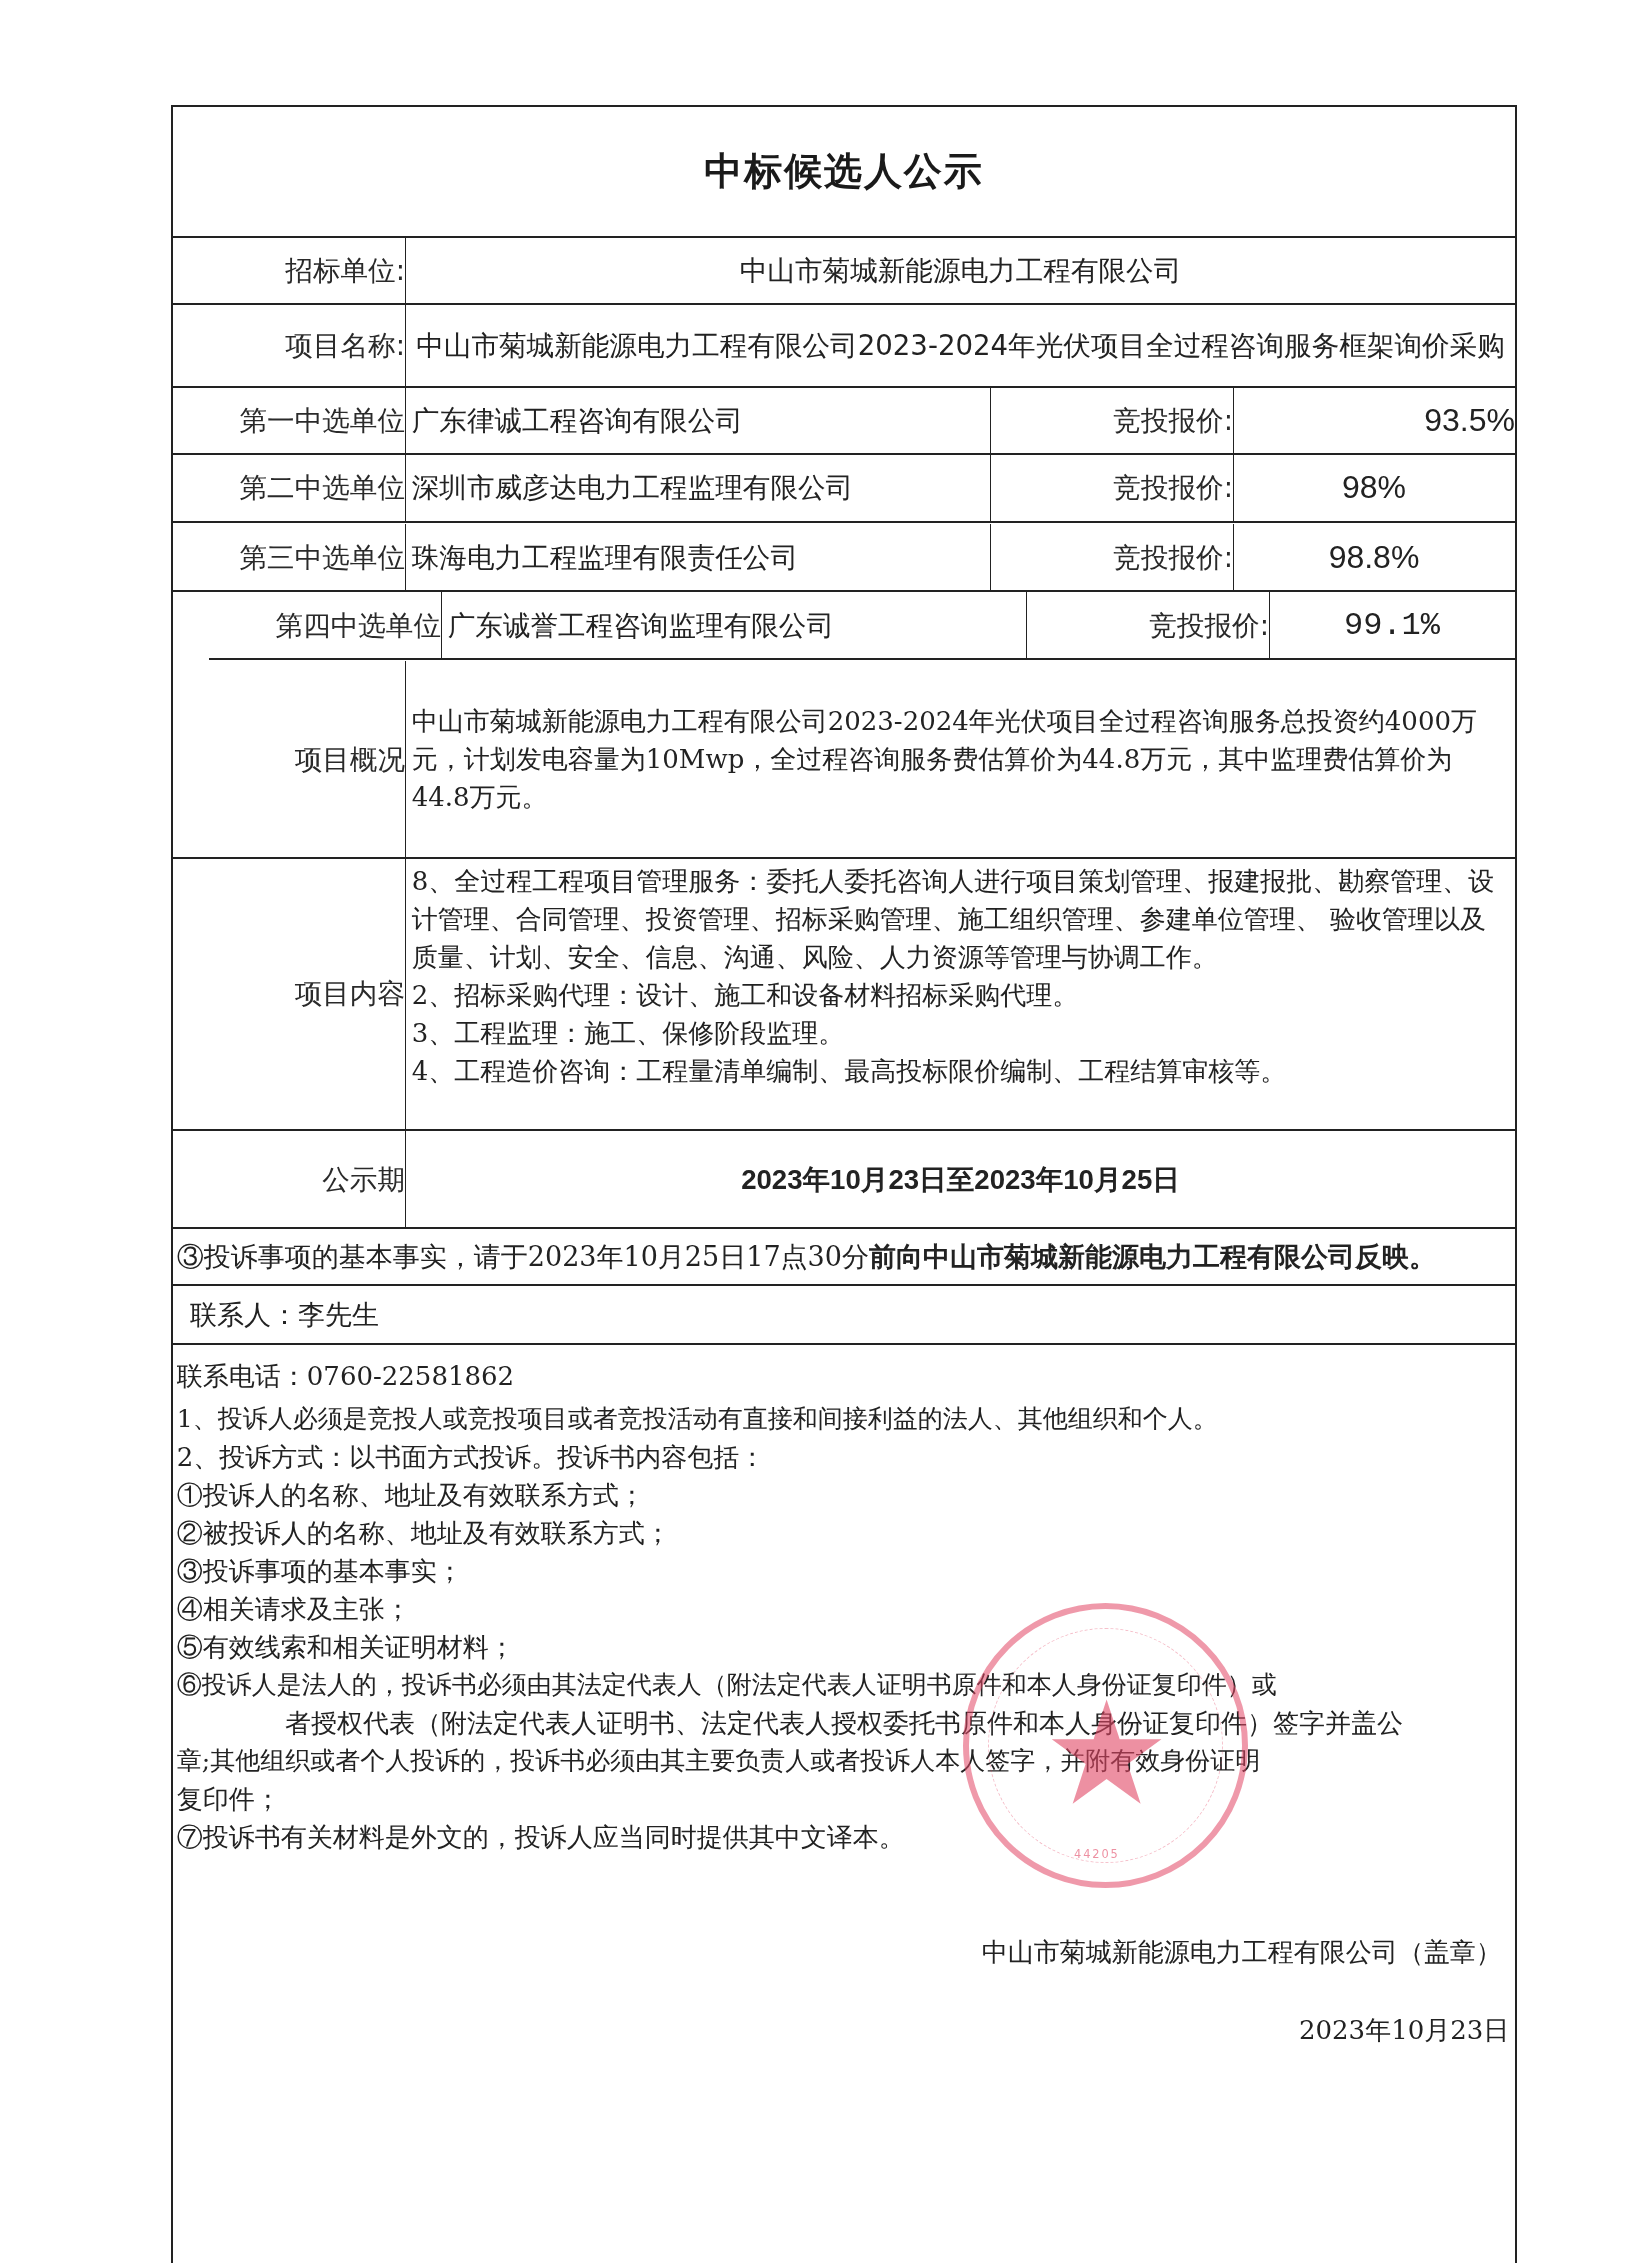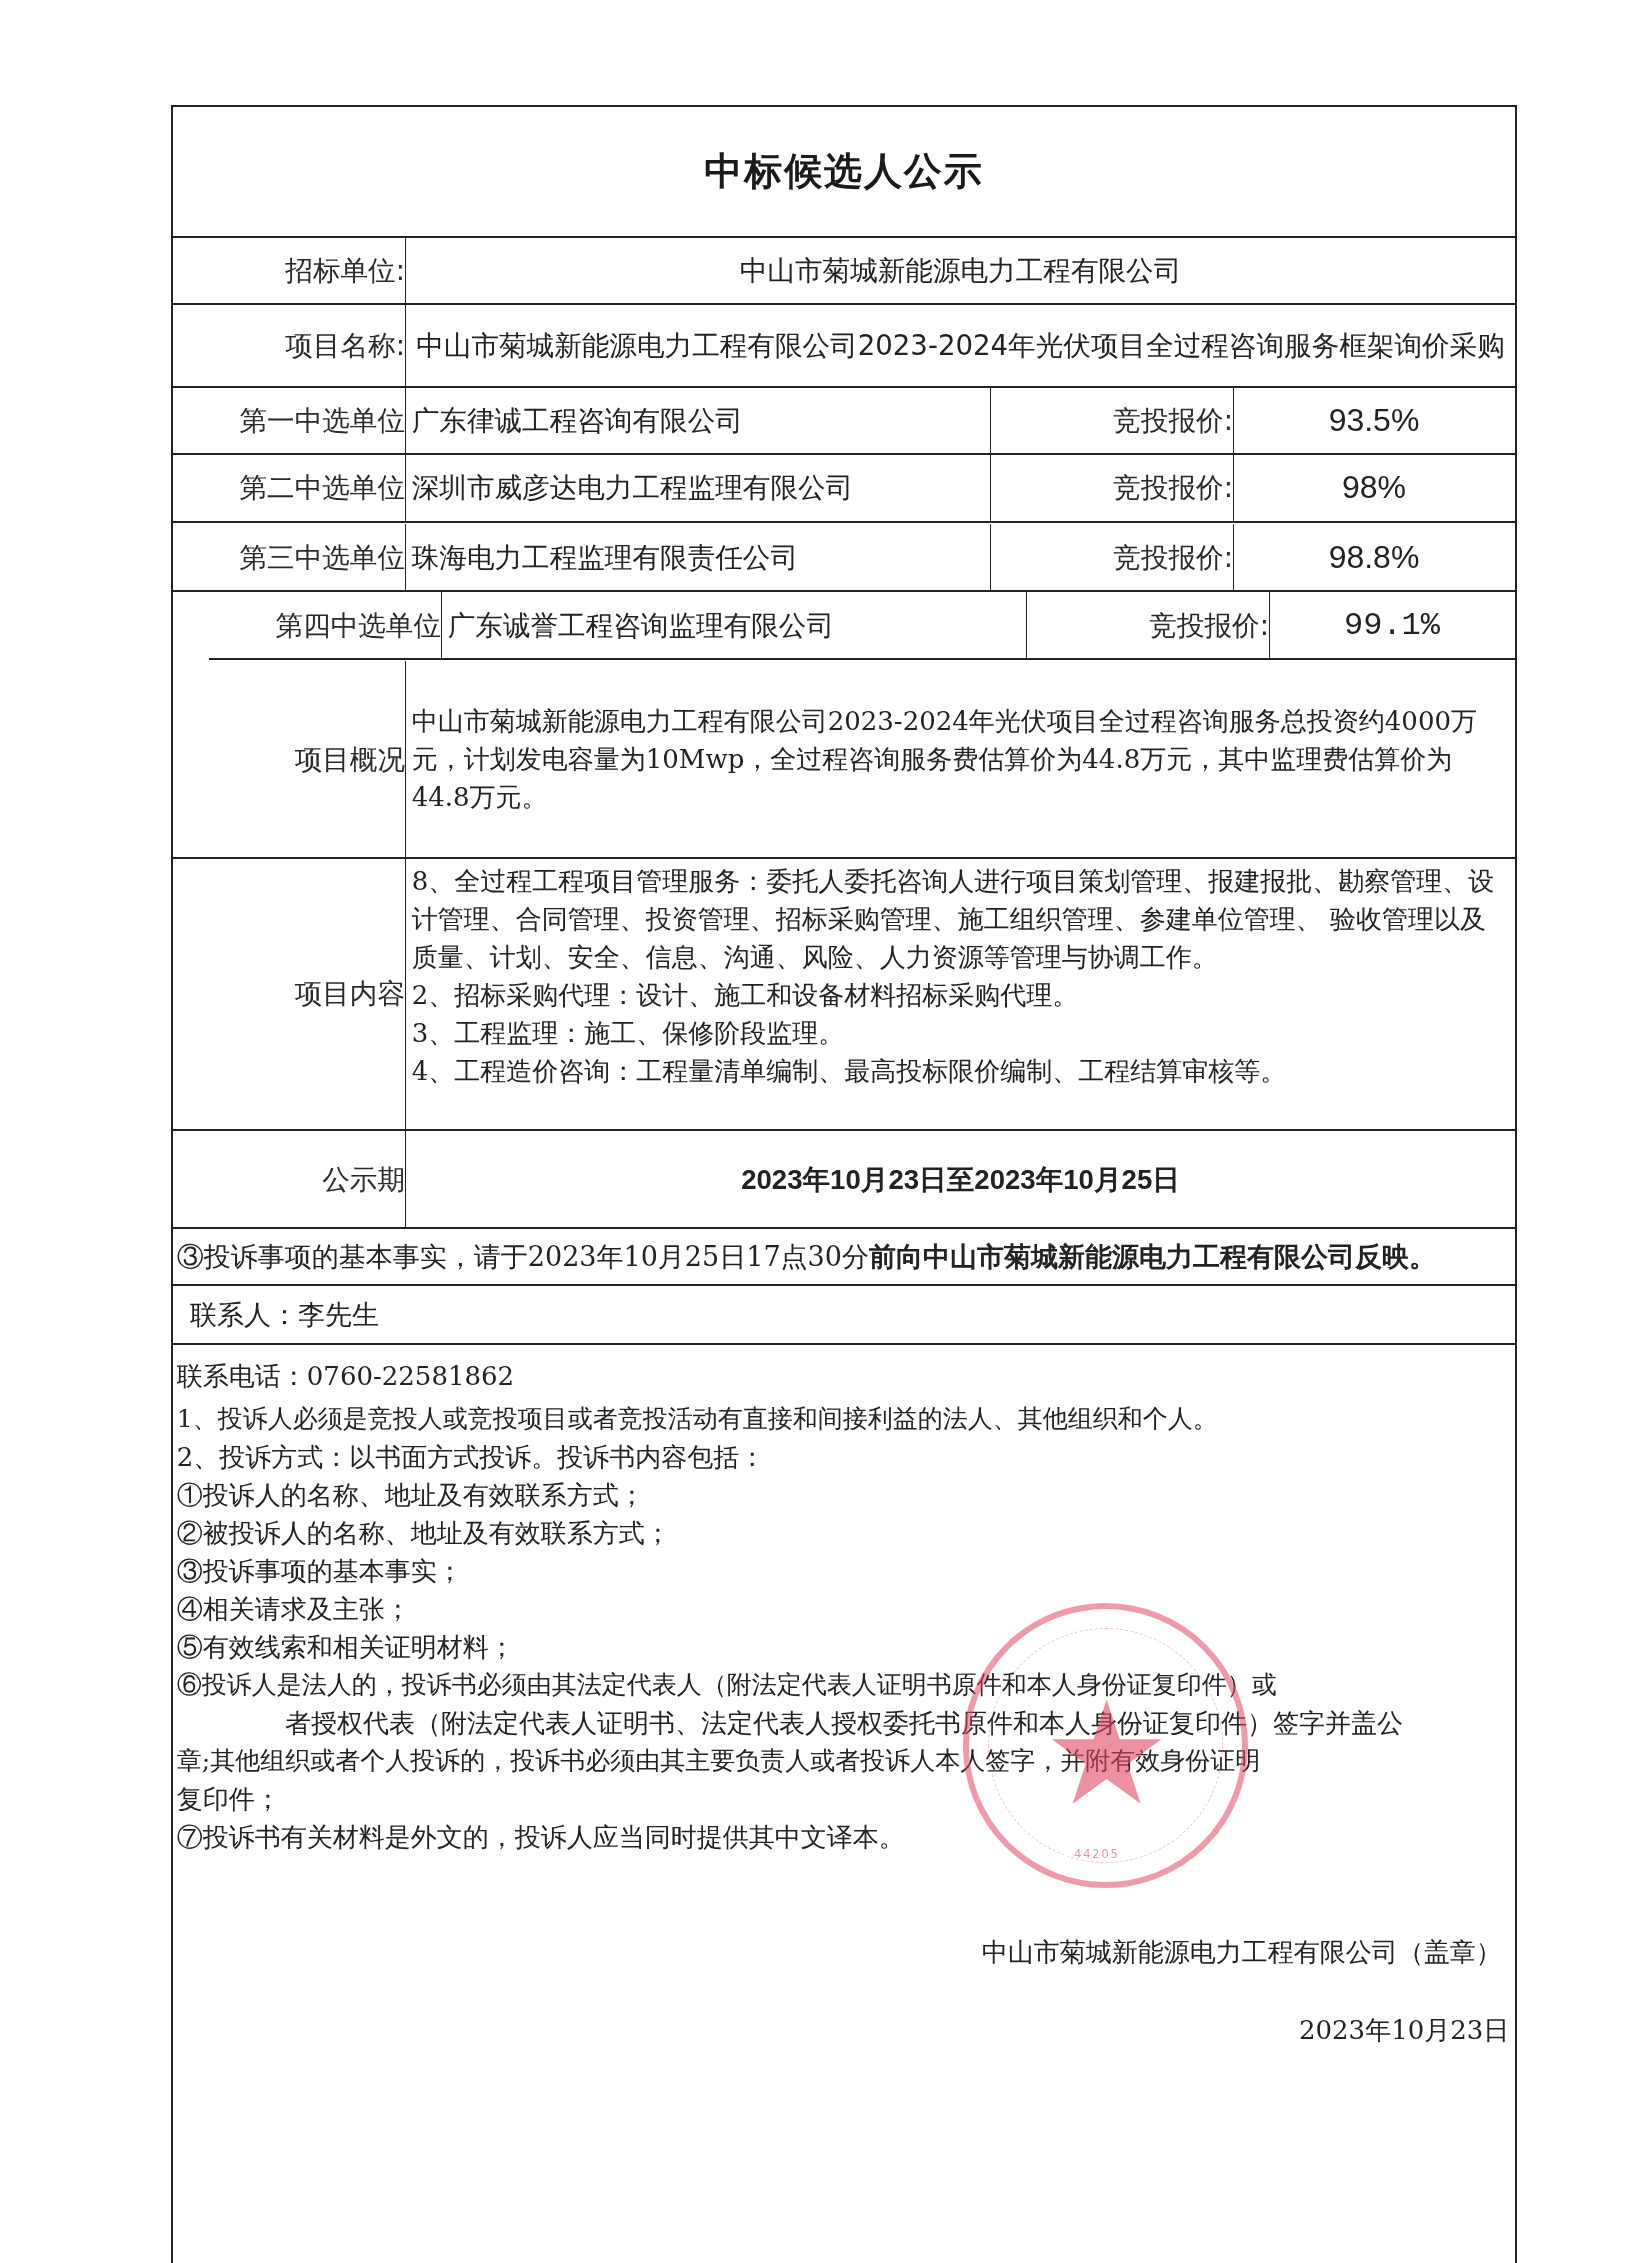--- a/index.html
+++ b/index.html
@@ -61,21 +61,21 @@
     <div class="row" style="top:281px; height:67px;">
       <div class="cell lab vline" style="left:0; width:233px;">
           <span>第一中选单位</span>
         </div>
       <div class="cell val vline" style="left:233px; width:585px; padding-left:5.7px;">
           <span>广东律诚工程咨询有限公司</span>
         </div>
       <div class="cell lab vline" style="left:818px; width:243px;">
           <span>竞投报价:</span>
         </div>
-      <div class="cell pct" style="left:1060px; right:0;">
+      <div class="cell pct" style="left:1060px; right:0;justify-content:flex-end;">
           <span>93.5%</span>
         </div>
     </div>
     <div class="row" style="top:347px; height:69px;">
       <div class="cell lab vline" style="left:0; width:233px;">
           <span>第二中选单位</span>
         </div>
       <div class="cell val vline" style="left:233px; width:585px; padding-left:5.7px;">
           <span>深圳市威彦达电力工程监理有限公司</span>
         </div>

